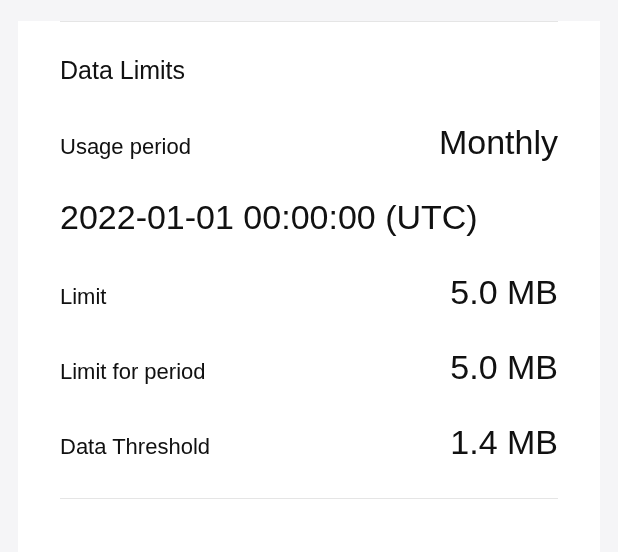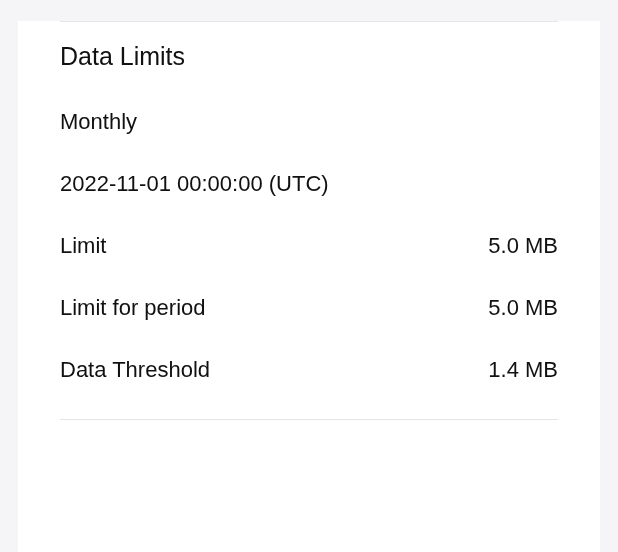--- a/index.html
+++ b/index.html
@@ -23,57 +23,58 @@
       border: none;
       border-top: 1px solid #e5e5e5;
     }
     .top-divider {
       margin-top: 21px;
     }
     .section-title {
       font-size: 25px;
       font-weight: 400;
       color: #111;
-      margin-top: 20px;
+      margin-top: 34px;
       margin-bottom: 38px;
     }
     .row {
       display: flex;
       justify-content: space-between;
       align-items: baseline;
       margin-bottom: 36px;
     }
     .row-label {
       font-size: 22px;
       font-weight: 400;
       color: #111;
     }
     .row-value {
-      font-size: 22px;
+      font-size: 34px;
       font-weight: 400;
       color: #111;
       text-align: right;
     }
     .bottom-divider {
       margin-top: 10px;
     }
   </style>
 </head>
 <body>
 
 <div class="card">
   <hr class="divider top-divider">
   <h2 class="section-title">Data Limits</h2>
 
   <div class="row">
+    <span class="row-label">Usage period</span>
     <span class="row-value">Monthly</span>
   </div>
 
   <div class="row">
-    <span class="row-value">2022-11-01 00:00:00 (UTC)</span>
+    <span class="row-value">2022-01-01 00:00:00 (UTC)</span>
   </div>
 
   <div class="row">
     <span class="row-label">Limit</span>
     <span class="row-value">5.0 MB</span>
   </div>
 
   <div class="row">
     <span class="row-label">Limit for period</span>
     <span class="row-value">5.0 MB</span>

